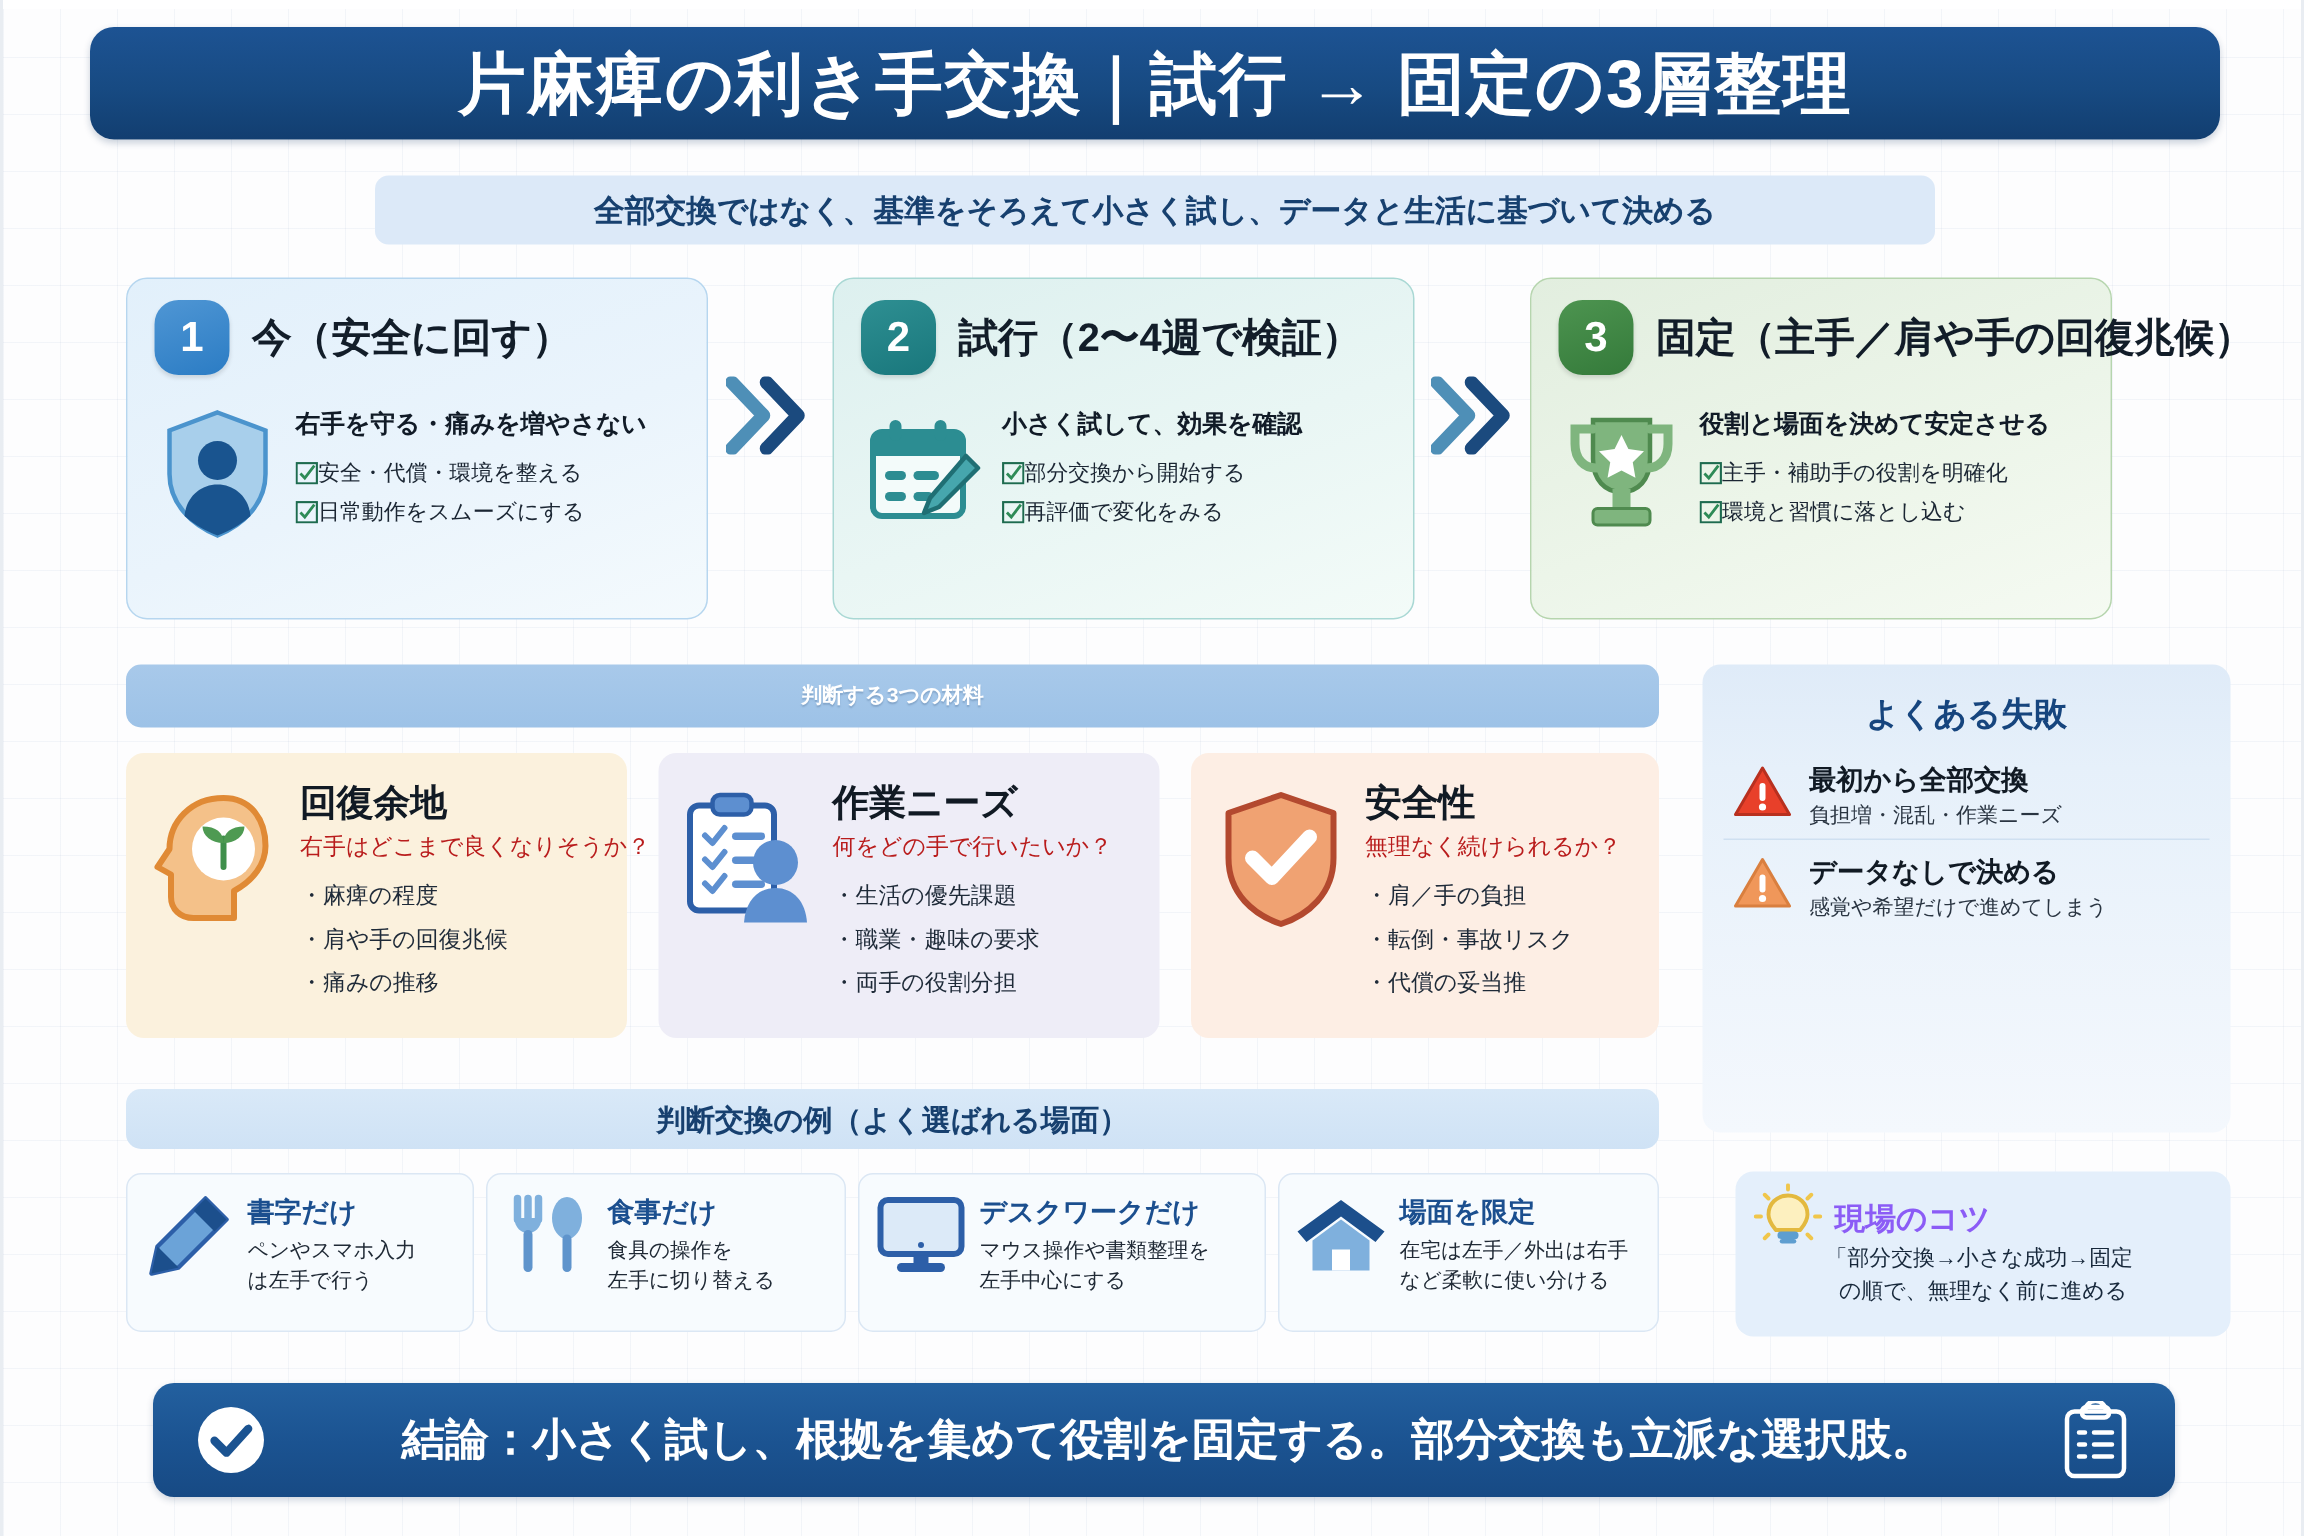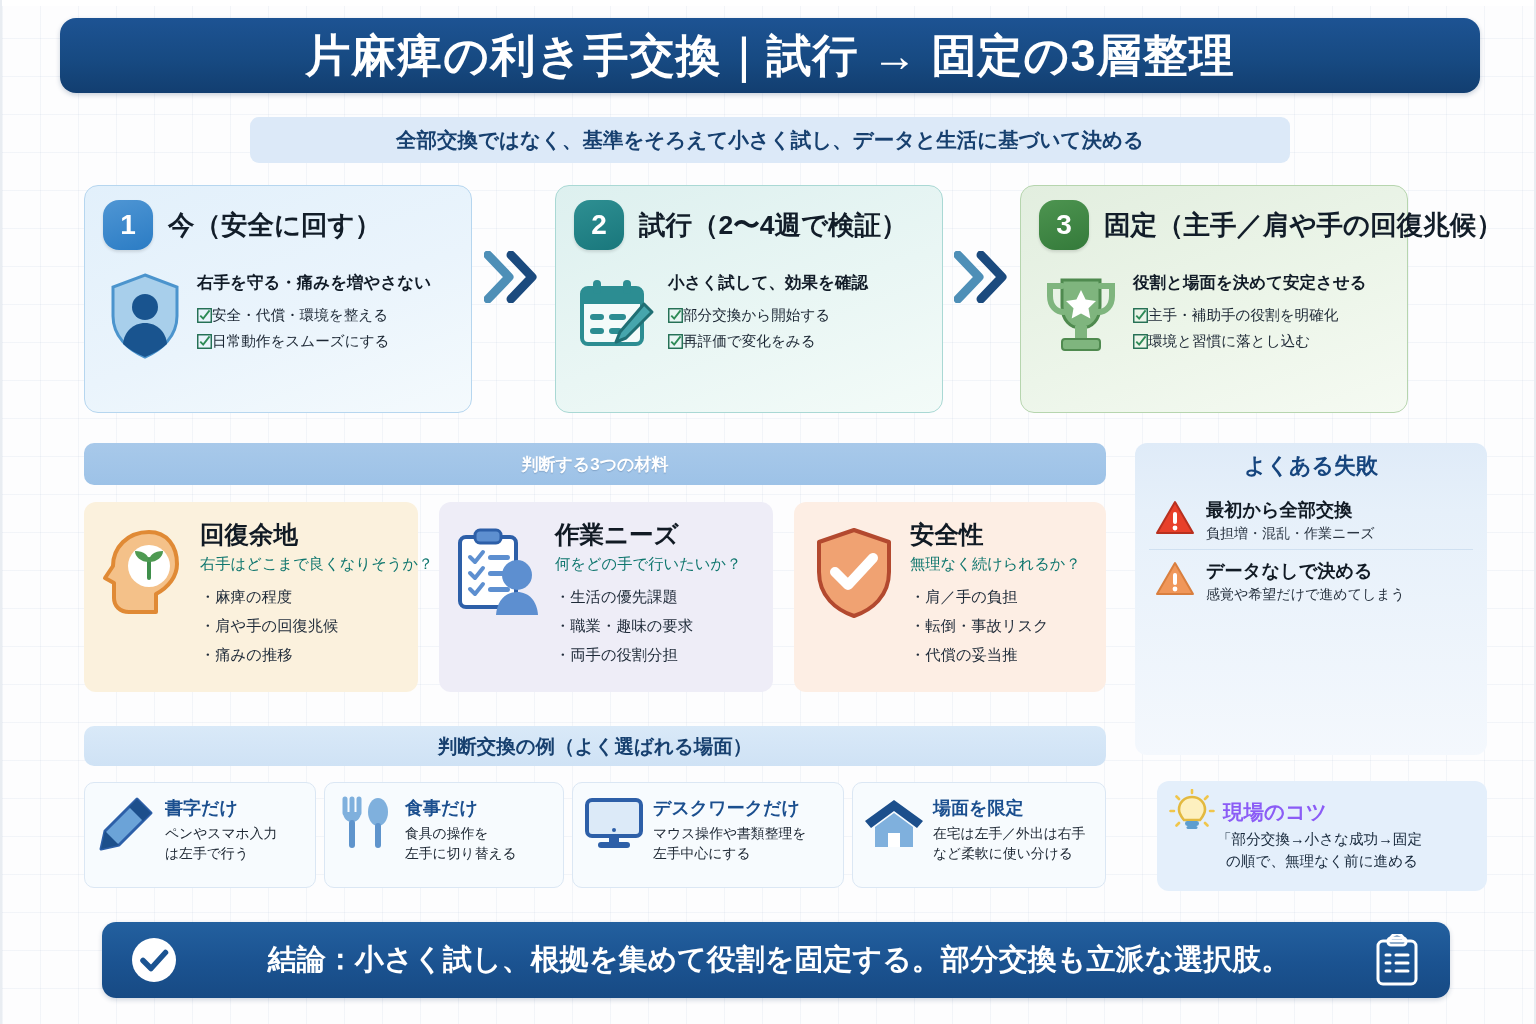--- a/index.html
+++ b/index.html
@@ -101,40 +101,40 @@
   
   .band {
     position: absolute;
     border-radius: 10px;
     display: flex; align-items: center; justify-content: center;
   }
   .band-materials {
     left: 82px; top: 443px; width: 1022px; height: 42px;
     background: linear-gradient(180deg,#a8c9ea 0%,#9dc2e7 100%);
   }
-  .band-materials .band-text { color: #ffffff; font-size: 17px; font-weight: bold; text-shadow: 0 1px 1px rgba(40,70,110,0.25); }
+  .band-materials .band-text { color: #ffffff; font-size: 14px; font-weight: bold; text-shadow: 0 1px 1px rgba(40,70,110,0.25); font-family: Liberation Mono, monospace; }
   .band-examples {
     left: 82px; top: 726px; width: 1022px; height: 40px;
     background: linear-gradient(180deg,#d9e9f8 0%,#cfe2f5 100%);
   }
   .band-examples .band-text { color: #17406f; font-size: 19.5px; font-weight: bold; }
 
   
   .mat-card {
     position: absolute; top: 502px; height: 190px;
     border-radius: 12px; padding: 12px 14px;
     display: flex; align-items: flex-start; gap: 10px;
   }
   .mat-card.m1 { left: 82px; width: 334px; background: #fbf1dd; }
   .mat-card.m2 { left: 437px; width: 334px; background: #eeedf7; }
   .mat-card.m3 { left: 792px; width: 312px; background: #fdeee4; }
   .mat-icon { flex: 0 0 auto; width: 92px; height: 110px; display:flex; align-items:center; justify-content:center; padding-top: 8px;}
   .mat-texts { padding-top: 4px; }
   .mat-title { font-size: 24.5px; font-weight: bold; color: #111a24; margin-bottom: 3px; }
-  .mat-sub { font-size: 15.3px; color: #0f766e; margin-bottom: 12px; white-space: nowrap; }
+  .mat-sub { font-size: 15.3px; color: #b91c1c; margin-bottom: 12px; white-space: nowrap; }
   .mat-li { font-size: 15.3px; color: #1e2a38; margin-bottom: 8px; white-space: nowrap; }
 
   
   .ex-card {
     position: absolute; top: 782px; height: 106px;
     border-radius: 10px; border: 1px solid #dbe7f4;
     background: #f7fbfe;
     padding: 10px 10px;
     display: flex; align-items: flex-start; gap: 8px;
   }
@@ -144,21 +144,21 @@
   .ex-card.e4 { left: 850px; width: 254px; }
   .ex-icon { flex: 0 0 auto; width: 62px; height: 62px; display:flex; align-items:center; justify-content:center; }
   .ex-texts { padding-top: 3px; }
   .ex-title { font-size: 18px; font-weight: bold; color: #1b4f8f; margin-bottom: 4px; white-space: nowrap; }
   .ex-line { font-size: 13.8px; color: #202a36; line-height: 1.45; white-space: nowrap; }
 
   
   .fail-panel {
     position: absolute; left: 1133px; top: 443px; width: 352px; height: 312px;
     background: linear-gradient(180deg,#dfebf8 0%,#e6f0fa 22%,#f4f8fd 100%);
-    border-radius: 12px; padding: 6px 14px 10px 14px;
+    border-radius: 12px; padding: 16px 14px 10px 14px;
   }
   .fail-head { text-align: center; font-size: 22px; font-weight: bold; color: #16457e; margin: 2px 0 8px 0; }
   .fail-item { display: flex; align-items: flex-start; gap: 11px; padding: 7px 2px 6px 6px; }
   .fail-item + .fail-item { border-top: 1px solid #cfe0f1; }
   .fail-icon { flex: 0 0 auto; width: 40px; height: 38px; padding-top: 4px; }
   .fail-texts { padding-top: 1px; }
   .fail-title { font-size: 18.2px; font-weight: bold; color: #111a24; margin-bottom: 3px; white-space: nowrap; }
   .fail-sub { font-size: 14px; color: #2a3542; white-space: nowrap; }
 
   .tip-panel {

